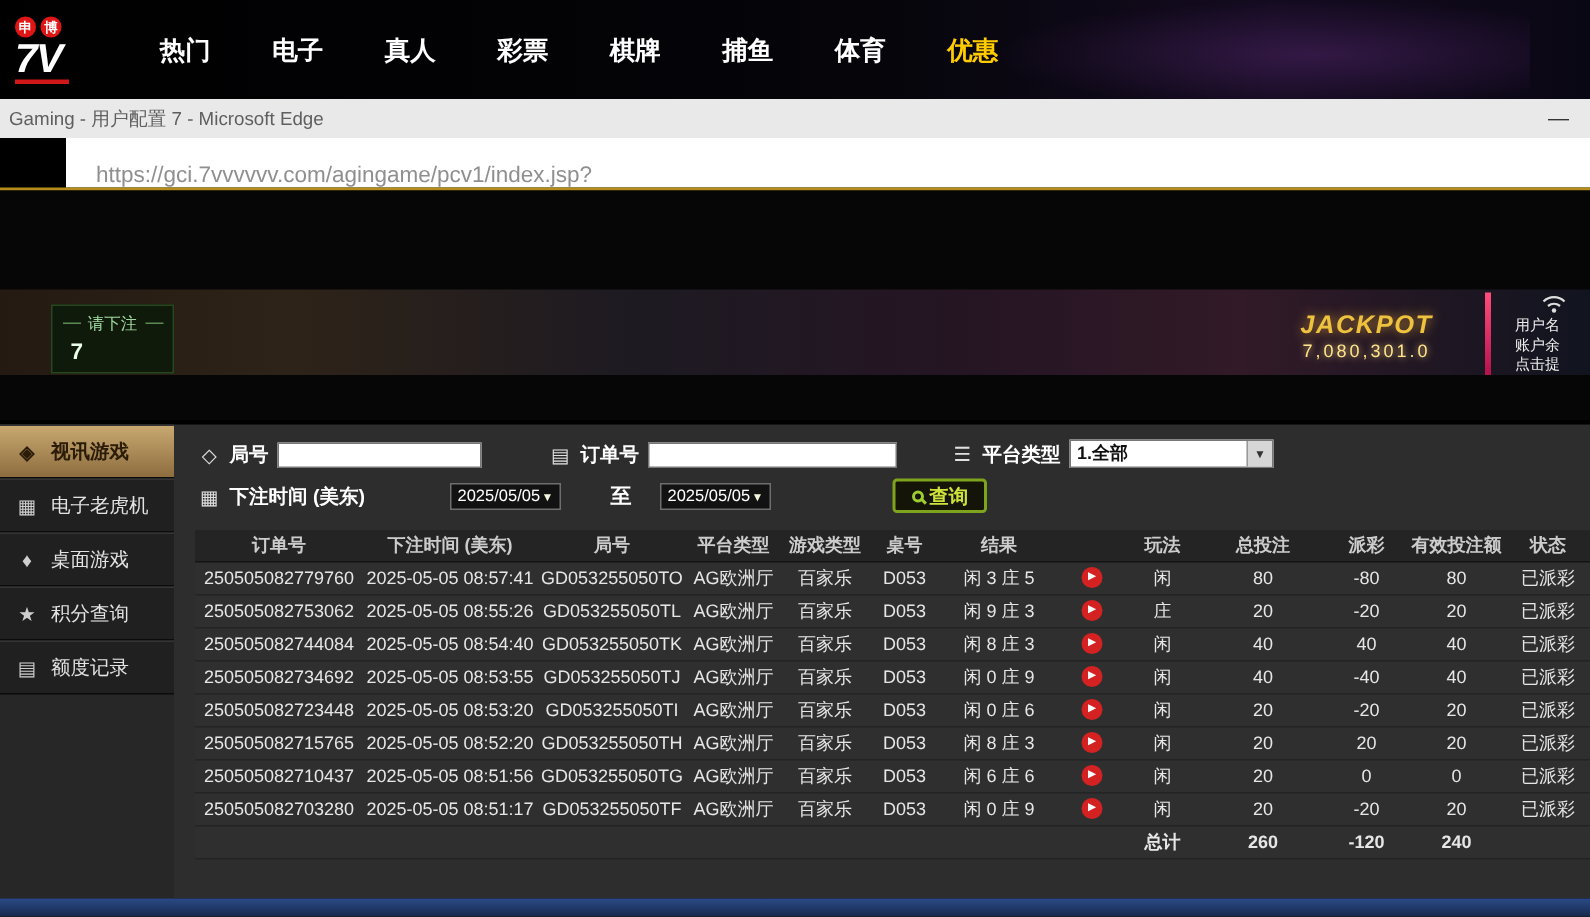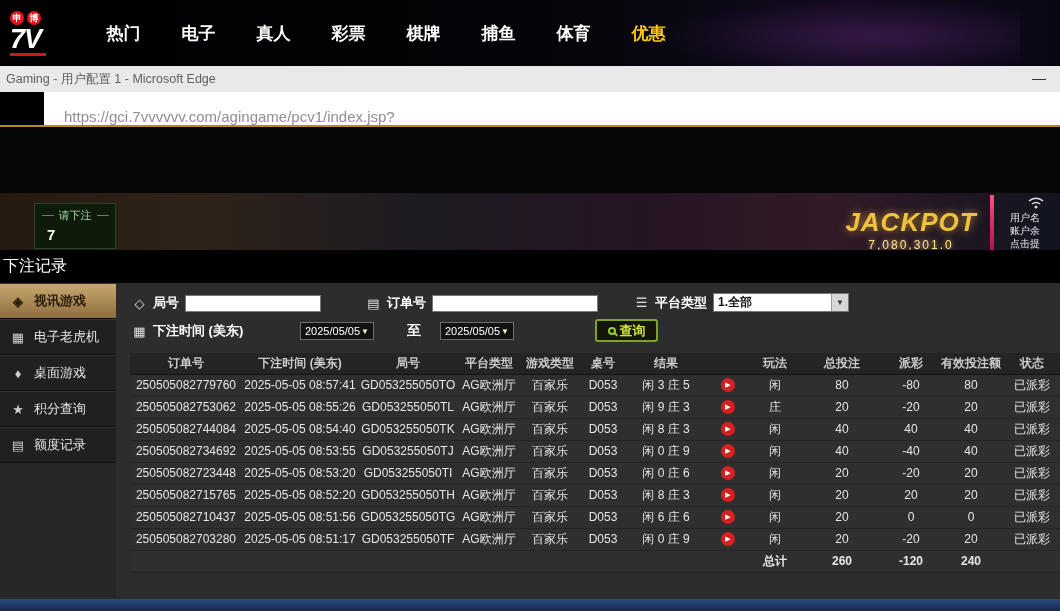--- a/index.html
+++ b/index.html
@@ -35,21 +35,21 @@
   .video { position: absolute; left: 0; top: 127px; width: 100%; height: 153px; background: #060606; }
   .stream-band { position: absolute; left: 0; top: 66px; width: 100%; height: 57px;
     background: linear-gradient(90deg,#241a12 0%,#2e2318 18%,#1d1a22 40%,#261523 62%,#321a28 78%,#11141f 100%); }
   .bet-box { position: absolute; left: 34px; top: 76px; width: 82px; height: 46px;
     background: rgba(10,26,10,.82); border: 1px solid #27471f; }
   .bet-label { display: flex; align-items: center; justify-content: center; gap: 5px;
     color: #9fd89f; font-size: 11px; margin-top: 4px; }
   .bet-label::before, .bet-label::after { content: ""; width: 12px; height: 1px; background: #5a8a50; }
   .bet-count { color: #eaffea; font-size: 15px; font-weight: bold; margin: 3px 0 0 12px; }
   .jackpot { position: absolute; left: 826px; top: 80px; width: 170px; text-align: center; }
-  .jackpot-label { font-style: italic; font-weight: bold; font-size: 26px; color: #eec23e;
+  .jackpot-label { font-style: italic; font-weight: bold; font-size: 17px; color: #eec23e;
     letter-spacing: 1px; text-shadow: 0 0 8px rgba(255,190,60,.7); }
   .jackpot-value { font-size: 12px; color: #ffe48a; letter-spacing: 2px; text-shadow: 0 0 5px rgba(255,220,130,.9); }
   .pink-divider { position: absolute; left: 990px; top: 68px; width: 4px; height: 55px;
     background: linear-gradient(180deg,#ff4d7d,#b3124d); }
   .wifi { position: absolute; right: 16px; top: 70px; }
   .user-panel { position: absolute; right: 2px; top: 84px; width: 48px; font-size: 10px; color: #ececec; line-height: 13px; }
   .user-line { white-space: nowrap; overflow: hidden; }
 
   
   .pagetitle { position: absolute; left: 0; top: 250px; width: 100%; height: 33px; background: #000;
@@ -131,21 +131,21 @@
         <div class="nav-item">彩票</div>
         <div class="nav-item">棋牌</div>
         <div class="nav-item">捕鱼</div>
         <div class="nav-item">体育</div>
         <div class="nav-item active">优惠</div>
       </div>
     <div class="nav-glow"></div>
   </div>
 
   <div class="titlebar">
-    <span class="title-text">Gaming - 用户配置 1 - Microsoft Edge</span>
+    <span class="title-text">Gaming - 用户配置 7 - Microsoft Edge</span>
     <span class="minimize">—</span>
   </div>
 
   <div class="urlbar">
     <span class="url-text">https://gci.7vvvvvv.com/agingame/pcv1/index.jsp?</span>
   </div>
 
   <div class="goldline"></div>
 
   <div class="video">
@@ -164,21 +164,20 @@
       <path d="M4 7 A6.5 6.5 0 0 1 12 7" stroke="#ddd" fill="none" stroke-width="1.5"></path>
       <circle cx="8" cy="10" r="1.5" fill="#ddd"></circle>
     </svg>
     <div class="user-panel">
         <div class="user-line">用户名</div>
         <div class="user-line">账户余</div>
         <div class="user-line">点击提</div>
       </div>
   </div>
 
-  <div class="pagetitle">下注记录</div>
 
   <div class="main">
     <div class="sidebar">
         <div class="side-item active">
           <span class="s-icon">◈</span>
           <span class="s-label">视讯游戏</span>
         </div>
         <div class="side-item">
           <span class="s-icon">▦</span>
           <span class="s-label">电子老虎机</span>

